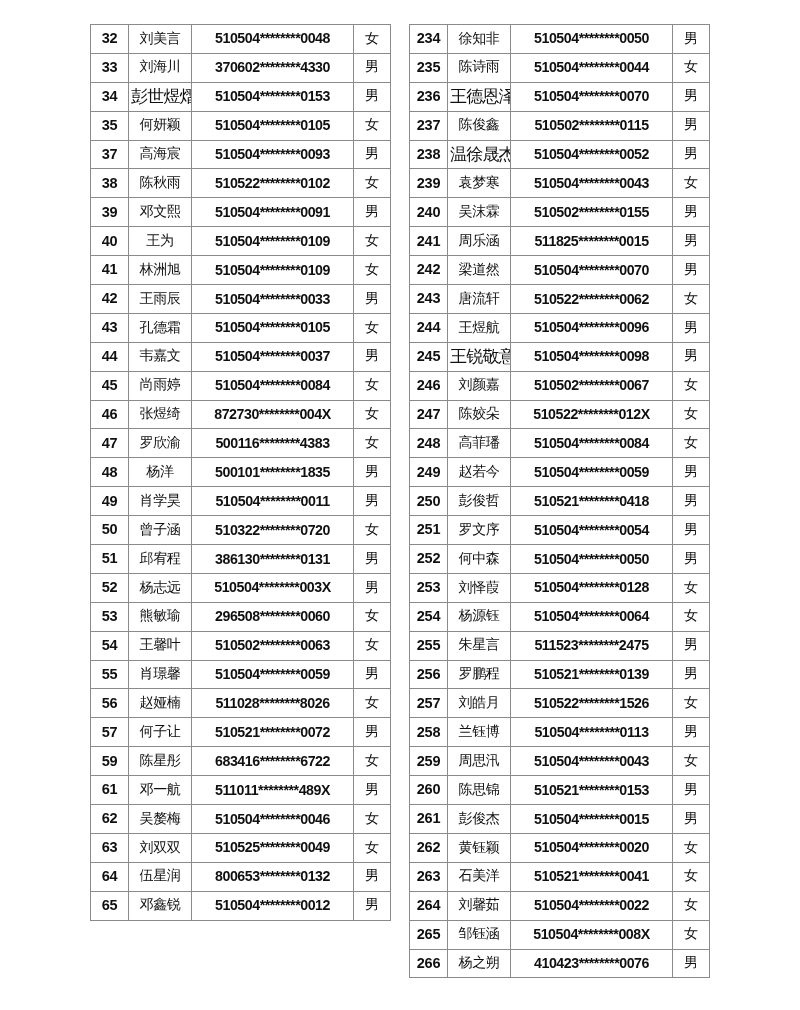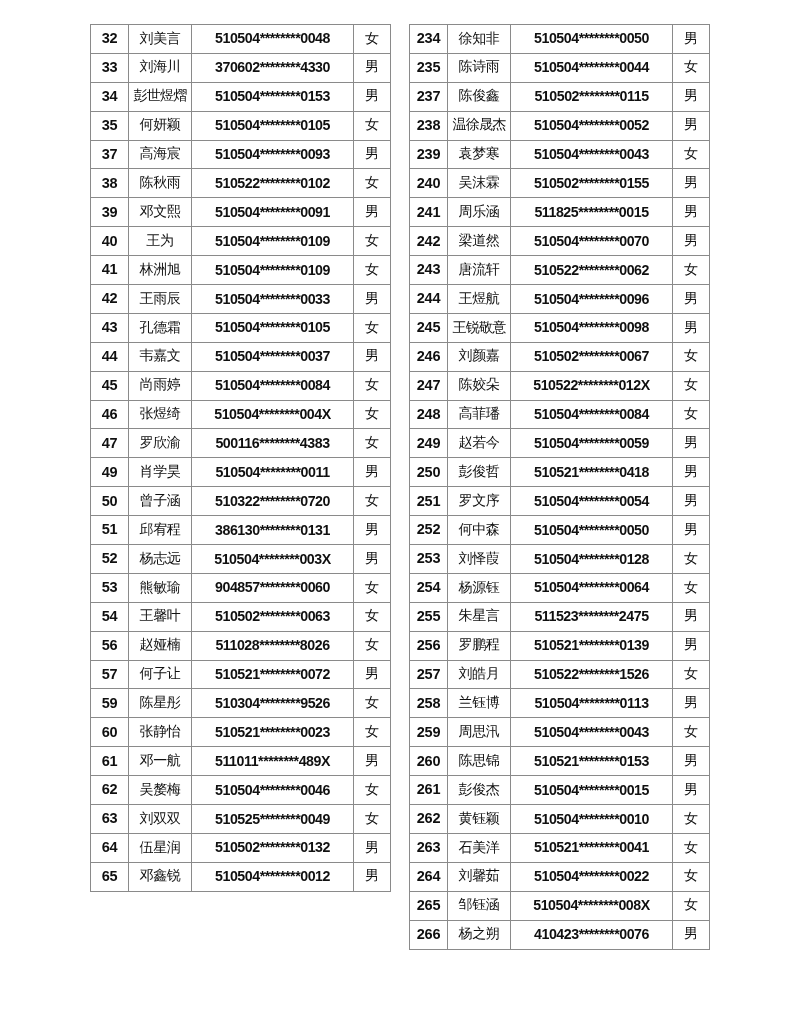--- a/index.html
+++ b/index.html
@@ -67,21 +67,21 @@
     font-size: 14.5px;
     font-weight: 600;
     letter-spacing: -0.2px;
   }
   td.name {
     font-family: "Liberation Serif", "DejaVu Serif", serif;
     font-size: 14px;
     letter-spacing: -0.3px;
   }
   td.name.long4 {
-    font-size: 14px;
+    font-size: 17px;
     letter-spacing: -0.8px;
   }
   td.idnum {
     font-family: "Liberation Sans", "DejaVu Sans", sans-serif;
     font-size: 14.2px;
     font-weight: 600;
     letter-spacing: -0.45px;
   }
   td.gender {
     font-family: "Liberation Serif", "DejaVu Serif", serif;
@@ -176,30 +176,36 @@
           </tr>
           <tr>
             <td class="seq">45</td>
             <td class="name">尚雨婷</td>
             <td class="idnum">510504********0084</td>
             <td class="gender">女</td>
           </tr>
           <tr>
             <td class="seq">46</td>
             <td class="name">张煜绮</td>
-            <td class="idnum">510504********004X</td>
+            <td class="idnum">872730********004X</td>
             <td class="gender">女</td>
           </tr>
           <tr>
             <td class="seq">47</td>
             <td class="name">罗欣渝</td>
             <td class="idnum">500116********4383</td>
             <td class="gender">女</td>
           </tr>
           <tr>
+            <td class="seq">48</td>
+            <td class="name">杨洋</td>
+            <td class="idnum">500101********1835</td>
+            <td class="gender">男</td>
+          </tr>
+          <tr>
             <td class="seq">49</td>
             <td class="name">肖学昊</td>
             <td class="idnum">510504********0011</td>
             <td class="gender">男</td>
           </tr>
           <tr>
             <td class="seq">50</td>
             <td class="name">曾子涵</td>
             <td class="idnum">510322********0720</td>
             <td class="gender">女</td>
@@ -212,51 +218,51 @@
           </tr>
           <tr>
             <td class="seq">52</td>
             <td class="name">杨志远</td>
             <td class="idnum">510504********003X</td>
             <td class="gender">男</td>
           </tr>
           <tr>
             <td class="seq">53</td>
             <td class="name">熊敏瑜</td>
-            <td class="idnum">904857********0060</td>
+            <td class="idnum">296508********0060</td>
             <td class="gender">女</td>
           </tr>
           <tr>
             <td class="seq">54</td>
             <td class="name">王馨叶</td>
             <td class="idnum">510502********0063</td>
             <td class="gender">女</td>
           </tr>
           <tr>
+            <td class="seq">55</td>
+            <td class="name">肖璟馨</td>
+            <td class="idnum">510504********0059</td>
+            <td class="gender">男</td>
+          </tr>
+          <tr>
             <td class="seq">56</td>
             <td class="name">赵娅楠</td>
             <td class="idnum">511028********8026</td>
             <td class="gender">女</td>
           </tr>
           <tr>
             <td class="seq">57</td>
             <td class="name">何子让</td>
             <td class="idnum">510521********0072</td>
             <td class="gender">男</td>
           </tr>
           <tr>
             <td class="seq">59</td>
             <td class="name">陈星彤</td>
-            <td class="idnum">510304********9526</td>
-            <td class="gender">女</td>
-          </tr>
-          <tr>
-            <td class="seq">60</td>
-            <td class="name">张静怡</td>
-            <td class="idnum">510521********0023</td>
+            <td class="idnum">683416********6722</td>
             <td class="gender">女</td>
           </tr>
           <tr>
             <td class="seq">61</td>
             <td class="name">邓一航</td>
             <td class="idnum">511011********489X</td>
             <td class="gender">男</td>
           </tr>
           <tr>
             <td class="seq">62</td>
@@ -266,21 +272,21 @@
           </tr>
           <tr>
             <td class="seq">63</td>
             <td class="name">刘双双</td>
             <td class="idnum">510525********0049</td>
             <td class="gender">女</td>
           </tr>
           <tr>
             <td class="seq">64</td>
             <td class="name">伍星润</td>
-            <td class="idnum">510502********0132</td>
+            <td class="idnum">800653********0132</td>
             <td class="gender">男</td>
           </tr>
           <tr>
             <td class="seq">65</td>
             <td class="name">邓鑫锐</td>
             <td class="idnum">510504********0012</td>
             <td class="gender">男</td>
           </tr>
         </tbody>
     </table>
@@ -301,20 +307,26 @@
             <td class="idnum">510504********0050</td>
             <td class="gender">男</td>
           </tr>
           <tr>
             <td class="seq">235</td>
             <td class="name">陈诗雨</td>
             <td class="idnum">510504********0044</td>
             <td class="gender">女</td>
           </tr>
           <tr>
+            <td class="seq">236</td>
+            <td class="name long4">王德恩泽</td>
+            <td class="idnum">510504********0070</td>
+            <td class="gender">男</td>
+          </tr>
+          <tr>
             <td class="seq">237</td>
             <td class="name">陈俊鑫</td>
             <td class="idnum">510502********0115</td>
             <td class="gender">男</td>
           </tr>
           <tr>
             <td class="seq">238</td>
             <td class="name long4">温徐晟杰</td>
             <td class="idnum">510504********0052</td>
             <td class="gender">男</td>
@@ -453,21 +465,21 @@
           </tr>
           <tr>
             <td class="seq">261</td>
             <td class="name">彭俊杰</td>
             <td class="idnum">510504********0015</td>
             <td class="gender">男</td>
           </tr>
           <tr>
             <td class="seq">262</td>
             <td class="name">黄钰颖</td>
-            <td class="idnum">510504********0010</td>
+            <td class="idnum">510504********0020</td>
             <td class="gender">女</td>
           </tr>
           <tr>
             <td class="seq">263</td>
             <td class="name">石美洋</td>
             <td class="idnum">510521********0041</td>
             <td class="gender">女</td>
           </tr>
           <tr>
             <td class="seq">264</td>

